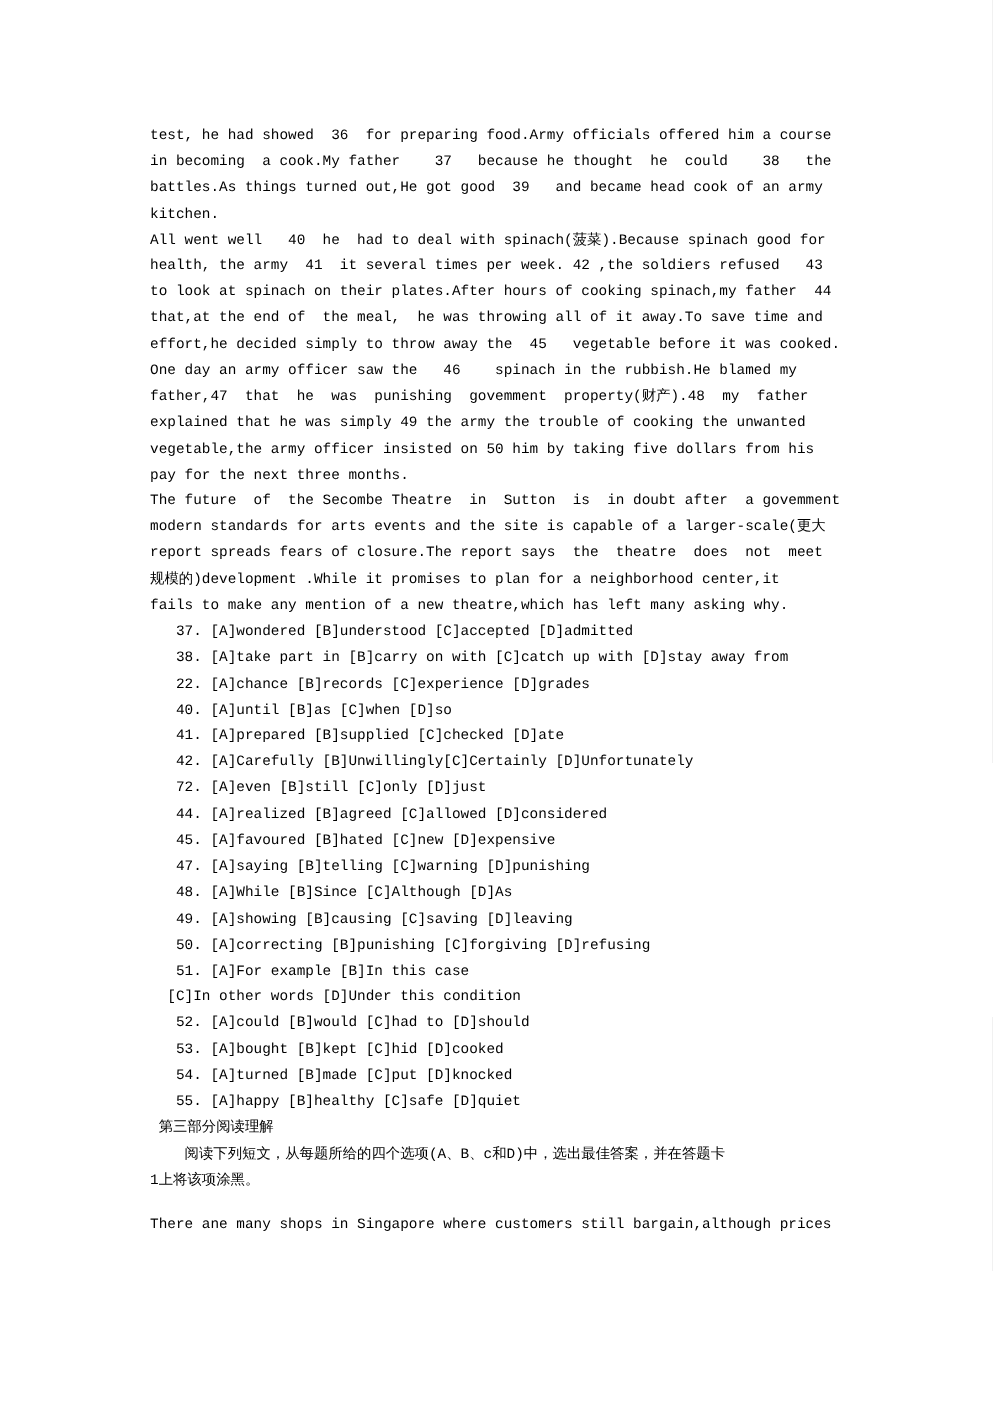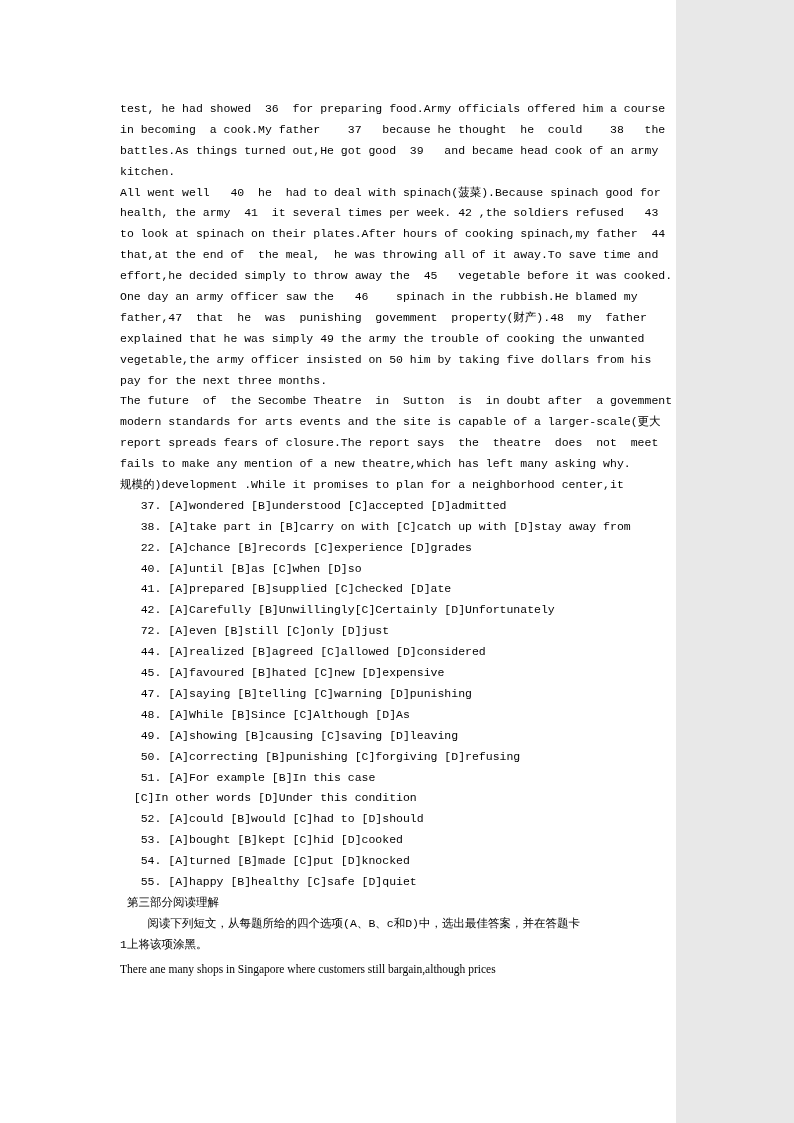--- a/index.html
+++ b/index.html
@@ -2,21 +2,21 @@
 <html><head>
 <meta charset="utf-8">
 <style>
   html, body {
     margin: 0;
     padding: 0;
     background: #e8e8e8;
   }
   .page {
     position: relative;
-    width: 676px;
+    width: 794px;
     height: 1123px;
     background: #ffffff;
     overflow: hidden;
     font-family: "Liberation Mono", "DejaVu Sans Mono", monospace;
     color: #000000;
   }
   .text-area {
     position: absolute;
     left: 120px;
     top: 99px;
@@ -27,22 +27,21 @@
   .line {
     white-space: pre;
     height: 20.9px;
     overflow: visible;
   }
   .block {
     margin: 0;
     padding: 0;
   }
   .gap-before {
-    margin-top: 3px;
-    font-family: Liberation Serif, serif;
+    margin-top: 14px;
   }
 </style>
 </head>
 <body>
 
 <div class="page">
   <div class="text-area">
 
     <div class="block">
       <div class="line">test, he had showed  36  for preparing food.Army officials offered him a course</div>
@@ -58,22 +57,22 @@
       <div class="line">father,47  that  he  was  punishing  govemment  property(财产).48  my  father</div>
       <div class="line">explained that he was simply 49 the army the trouble of cooking the unwanted</div>
       <div class="line">vegetable,the army officer insisted on 50 him by taking five dollars from his</div>
       <div class="line">pay for the next three months.</div>
     </div>
 
     <div class="block">
       <div class="line">The future  of  the Secombe Theatre  in  Sutton  is  in doubt after  a govemment</div>
       <div class="line">modern standards for arts events and the site is capable of a larger-scale(更大</div>
       <div class="line">report spreads fears of closure.The report says  the  theatre  does  not  meet</div>
+      <div class="line">规模的)development .While it promises to plan for a neighborhood center,it</div>
       <div class="line">fails to make any mention of a new theatre,which has left many asking why.</div>
-      <div class="line">规模的)development .While it promises to plan for a neighborhood center,it</div>
     </div>
 
     <div class="block">
       <div class="line">   37. [A]wondered [B]understood [C]accepted [D]admitted</div>
       <div class="line">   38. [A]take part in [B]carry on with [C]catch up with [D]stay away from</div>
       <div class="line">   22. [A]chance [B]records [C]experience [D]grades</div>
       <div class="line">   40. [A]until [B]as [C]when [D]so</div>
       <div class="line">   41. [A]prepared [B]supplied [C]checked [D]ate</div>
       <div class="line">   42. [A]Carefully [B]Unwillingly[C]Certainly [D]Unfortunately</div>
       <div class="line">   72. [A]even [B]still [C]only [D]just</div>

